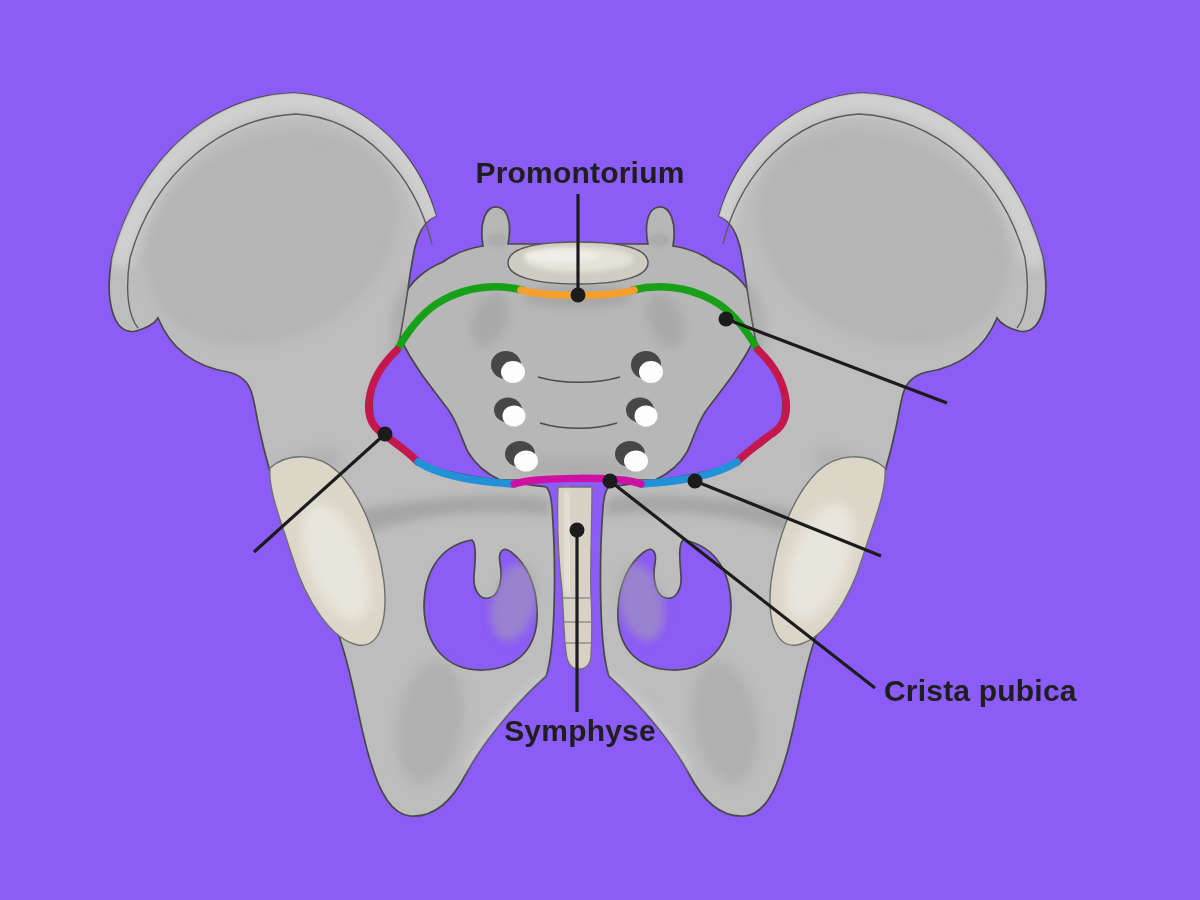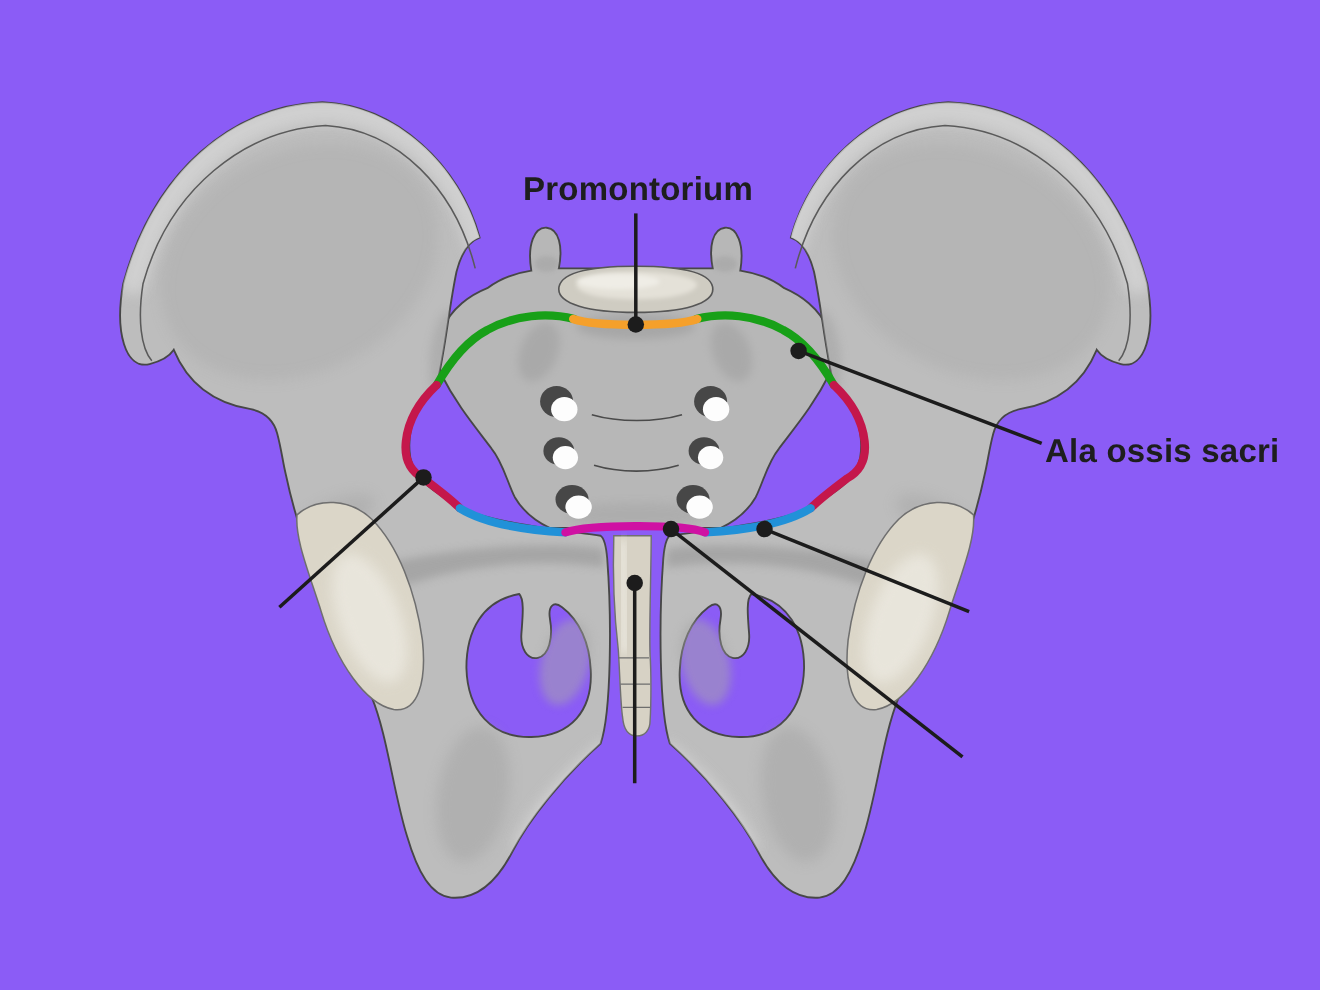--- a/index.html
+++ b/index.html
@@ -183,15 +183,16 @@
     <circle cx="578" cy="295" r="7.5"></circle>
     <circle cx="726" cy="319" r="7.5"></circle>
     <circle cx="385" cy="434" r="7.5"></circle>
     <circle cx="695" cy="481" r="7.5"></circle>
     <circle cx="610" cy="481" r="7.5"></circle>
     <circle cx="577" cy="530" r="7.5"></circle>
   </g>
 </svg>
 
   <div class="label centered" style="left:580px;top:156px;">Promontorium</div>
-  <div class="label" style="left:950px;top:394px;">Ala ossis sacri</div>
+  <div class="label" style="left:884px;top:674px;">Crista pubica</div>
+  <div class="label centered" style="left:580px;top:714px;">Symphyse</div>
 
 </div>
 
 </body></html>

